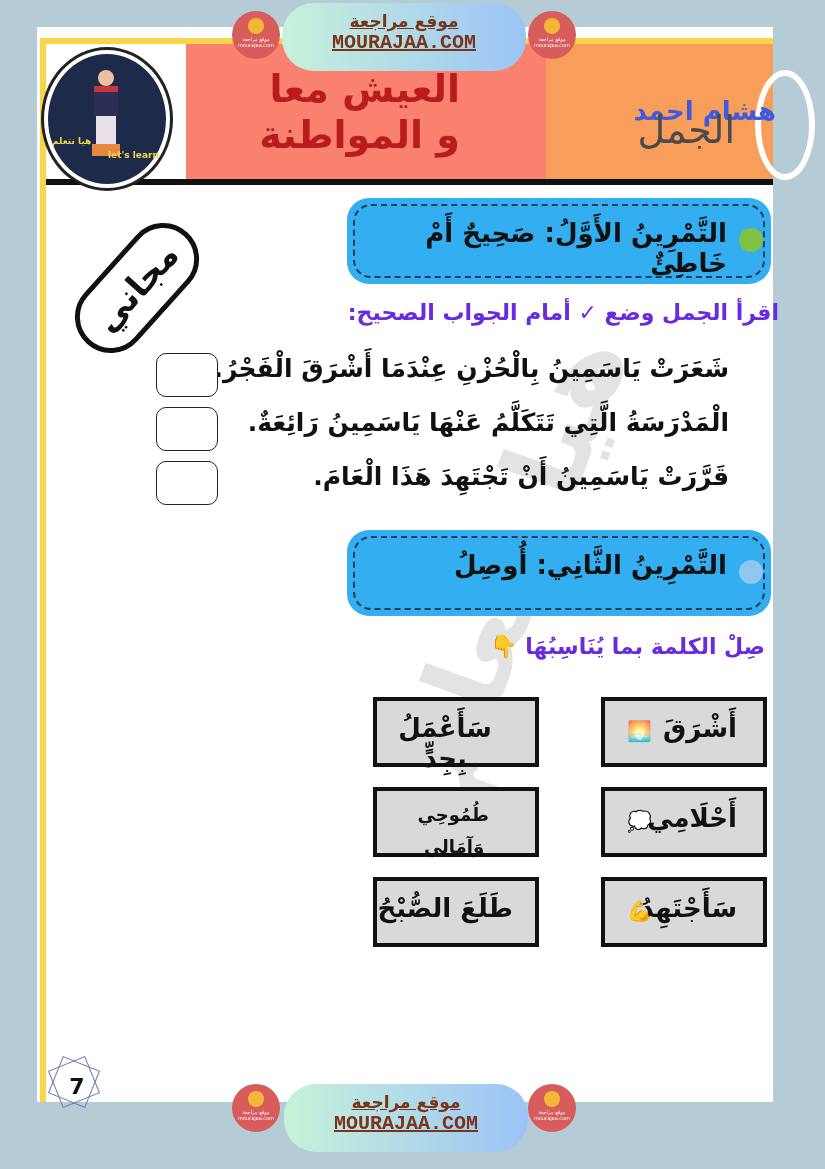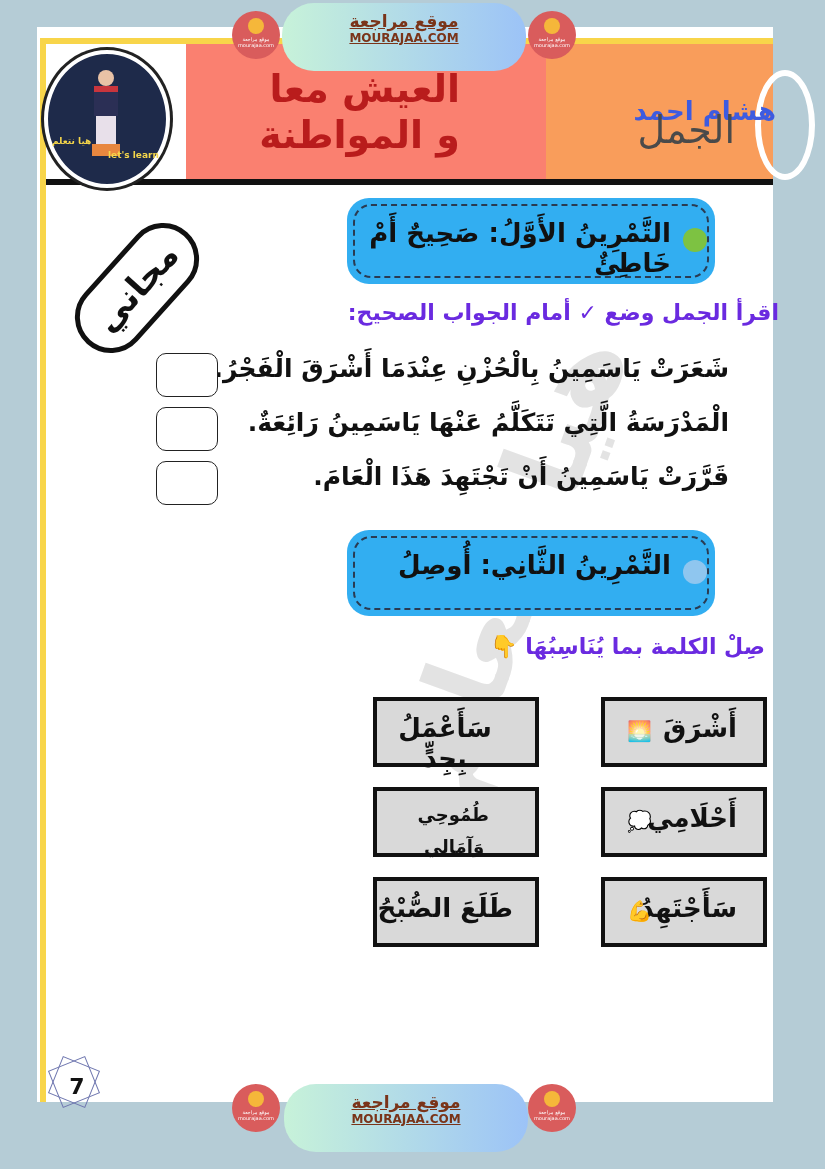--- a/index.html
+++ b/index.html
@@ -63,33 +63,33 @@
     position: absolute; left: 755px; top: 70px; width: 60px; height: 110px;
     border-radius: 50%; border: 6px solid #fff; box-sizing: border-box;
   }
   
   .promo {
     position: absolute; width: 244px; height: 68px; border-radius: 32px;
     background: linear-gradient(90deg, #c7f2d9, #9cc3f7);
     text-align: center; color: #7a3419; font-weight: bold;
   }
   .promo .ar { font-size: 17px; text-decoration: underline; display: block; margin-top: 8px; direction: rtl; }
-  .promo .en { font-size: 12px; text-decoration: underline; display: block; }
+  .promo .en { font-size: 20px; text-decoration: underline; display: block; font-family: Liberation Mono, monospace; }
   .badge {
     position: absolute; width: 48px; height: 48px; border-radius: 50%;
     background: #d95c5c; text-align: center;
   }
   .badge .dot {
     width: 16px; height: 16px; border-radius: 50%; background: #f5b73a;
     margin: 7px auto 2px auto;
   }
   .badge .tiny { font-size: 5px; color: #fff; line-height: 6px; display: block; }
   
   .ex-header {
-    position: absolute; left: 347px; width: 368px; height: 86px;
+    position: absolute; left: 347px; width: 424px; height: 86px;
     background: #32aef1; border-radius: 22px;
   }
   .ex-header .dash {
     position: absolute; left: 6px; top: 6px; right: 6px; bottom: 6px;
     border: 2px dashed #2a3b52; border-radius: 18px;
   }
   .ex-header .txt {
     position: absolute; right: 44px; top: 20px; direction: rtl;
     font-size: 26px; font-weight: bold; color: #111;
   }

